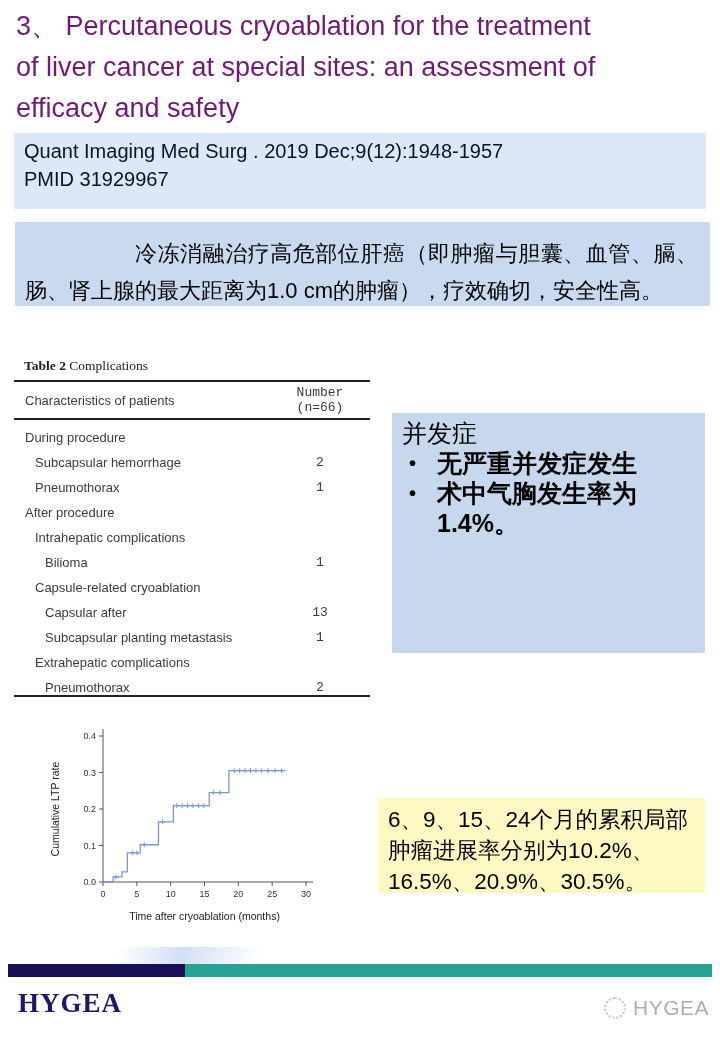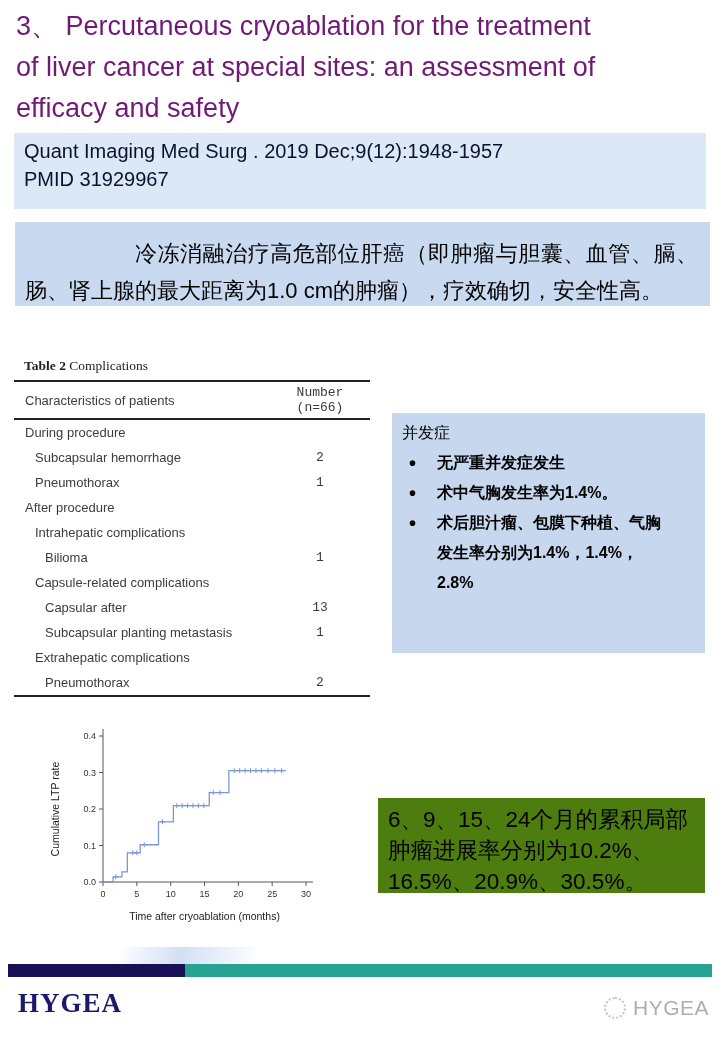--- a/index.html
+++ b/index.html
@@ -22,42 +22,42 @@
     background:#c8d9f0;padding:13px 12px 0 10px;font-size:22px;line-height:37px;
     color:#000;text-indent:110px;text-align:justify;}
 
   
   .paper-table{position:absolute;left:14px;top:350px;width:356px;color:#3c3c3c;}
   .pt-title{font-family:"Liberation Serif",serif;font-size:13.5px;color:#222;
     margin:8px 0 6px 10px;}
   .pt-title b{font-weight:bold;}
   .rule{border-top:2px solid #222;width:100%;}
   .t-head{display:flex;align-items:center;height:36px;font-size:13px;}
-  .t-row{display:flex;align-items:center;height:25px;font-size:13px;}
+  .t-row{display:flex;align-items:flex-end;height:25px;font-size:13px;}
   .t-label{flex:1;}
   .t-value{width:100px;text-align:center;font-family:Liberation Mono, monospace;}
   .ind0{padding-left:11px;}
   .ind1{padding-left:21px;}
   .ind2{padding-left:31px;}
 
   
   .comp-box{position:absolute;left:392px;top:413px;width:313px;height:240px;
-    background:#c6d7ee;padding:5px 8px 0 8px;font-size:16px;line-height:30px;color:#000;}
+    background:#c6d7ee;padding:5px 8px 0 8px;font-size:25px;line-height:30px;color:#000;}
   .comp-box .heading{margin-left:2px;}
   .comp-box ul{list-style:none;margin:0;padding:0;font-weight:bold;}
   .comp-box li{position:relative;padding-left:37px;padding-right:24px;}
   .comp-box li::before{content:"\2022";position:absolute;left:9px;top:0;font-size:20px;}
 
   
   .chart-wrap{position:absolute;left:46px;top:710px;width:280px;height:222px;background:#fff;}
   .chart-wrap svg{font-family:"Liberation Sans",sans-serif;}
 
   
   .ltp-box{position:absolute;left:378px;top:798px;width:327px;height:95px;
-    background:#4d7c0f;padding:6px 10px 0 10px;font-size:22.5px;line-height:31px;color:#000;}
+    background:#fef9c3;padding:6px 10px 0 10px;font-size:22.5px;line-height:31px;color:#000;}
 
   
   .wisp{position:absolute;left:118px;top:947px;width:140px;height:17px;
     background:linear-gradient(105deg,rgba(255,255,255,0) 0%,rgba(205,220,243,0.9) 45%,rgba(255,255,255,0) 100%);}
   .footer-bar{position:absolute;left:8px;top:964px;width:704px;height:13px;display:flex;}
   .bar-navy{width:177px;background:#191155;}
   .bar-teal{flex:1;background:#26a392;}
   .hygea-logo{position:absolute;left:18px;top:988px;
     font-family:"Liberation Serif",serif;font-weight:bold;font-size:27px;
     color:#1c196b;letter-spacing:1px;}
@@ -106,21 +106,21 @@
         </div>
         <div class="t-row">
           <span class="t-label ind1">Intrahepatic complications</span>
           <span class="t-value"></span>
         </div>
         <div class="t-row">
           <span class="t-label ind2">Bilioma</span>
           <span class="t-value">1</span>
         </div>
         <div class="t-row">
-          <span class="t-label ind1">Capsule-related complications</span>
+          <span class="t-label ind1">Capsule-related cryoablation</span>
           <span class="t-value"></span>
         </div>
         <div class="t-row">
           <span class="t-label ind2">Capsular after</span>
           <span class="t-value">13</span>
         </div>
         <div class="t-row">
           <span class="t-label ind2">Subcapsular planting metastasis</span>
           <span class="t-value">1</span>
         </div>
@@ -134,21 +134,20 @@
         </div>
       </div>
     <div class="rule"></div>
   </div>
 
   <div class="comp-box">
     <div class="heading">并发症</div>
     <ul id="comp-bullets">
         <li>无严重并发症发生</li>
         <li>术中气胸发生率为1.4%。</li>
-        <li>术后胆汁瘤、包膜下种植、气胸发生率分别为1.4%，1.4%，2.8%</li>
       </ul>
   </div>
 
   <div class="chart-wrap">
     <svg id="ltp-chart-svg" width="280" height="222" viewBox="0 0 280 222">
         <line x1="57" y1="172" x2="57" y2="19" stroke="#555" stroke-width="1"></line>
         <line x1="57" y1="172" x2="267" y2="172" stroke="#555" stroke-width="1"></line>
         <line x1="53" y1="172" x2="57" y2="172" stroke="#555"></line>
         <text x="50" y="175" text-anchor="end" font-size="9" fill="#333">0.0</text>
         <line x1="53" y1="135.5" x2="57" y2="135.5" stroke="#555"></line>

